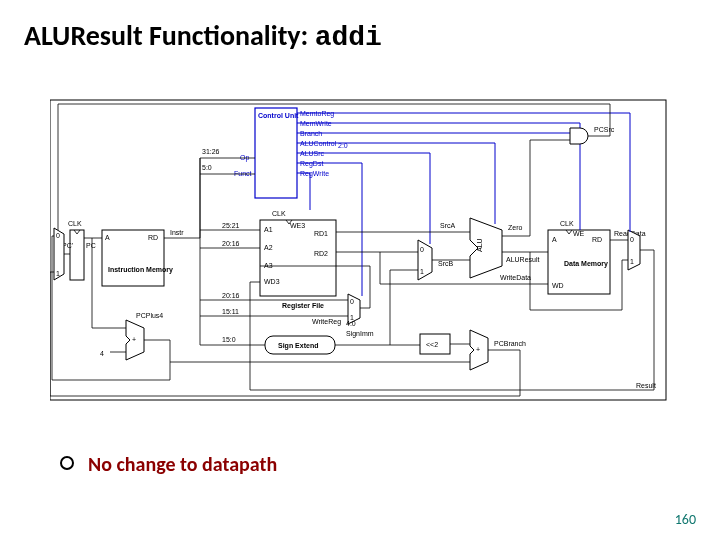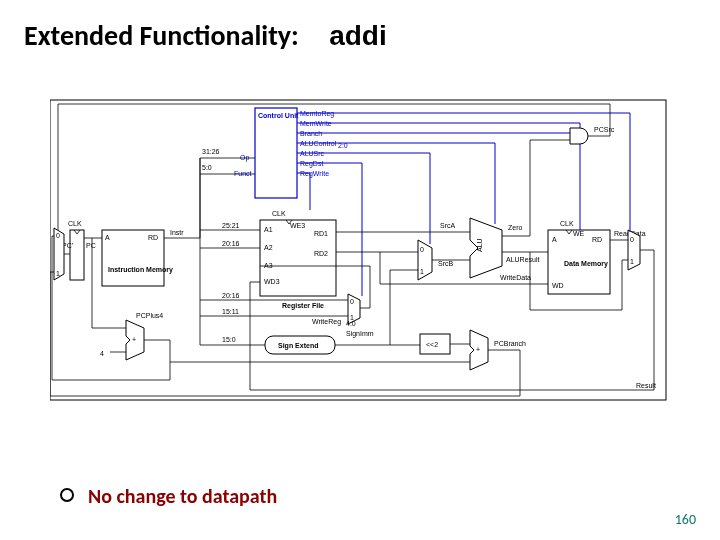--- a/index.html
+++ b/index.html
@@ -13,42 +13,40 @@
   }
   .title {
     position: absolute;
     top: 18px;
     left: 24px;
     font-size: 28px;
     font-weight: bold;
     color: #000;
   }
   .title .mono {
-    font-family: Liberation Sans, sans-serif;
-    margin-left: 24px;
+    font-family: Liberation Mono, monospace;
   }
   .diagram {
     position: absolute;
     top: 80px;
     left: 50px;
     width: 620px;
     height: 340px;
   }
   .diagram svg {
     width: 100%;
     height: 100%;
   }
   .bullet {
     position: absolute;
     top: 452px;
     left: 60px;
     font-size: 20px;
     font-weight: bold;
     color: #8b0000;
-    margin-top: 32px;
   }
   .bullet .circ {
     display: inline-block;
     width: 10px;
     height: 10px;
     border: 2px solid #000;
     border-radius: 50%;
     margin-right: 14px;
     vertical-align: 1px;
   }
@@ -64,21 +62,21 @@
   .lblb { font-size: 7px; fill: #00c; }
   .box { fill: #fff; stroke: #000; stroke-width: 1; }
   .boxb { fill: #fff; stroke: #00c; stroke-width: 1.2; }
   .wire { stroke: #000; stroke-width: 0.8; fill: none; }
   .wireb { stroke: #00c; stroke-width: 1; fill: none; }
 </style>
 </head>
 <body>
 
 <div class="title">
-  <span>Extended Functionality: </span><span class="mono">addi</span>
+  <span>ALUResult Functionality: </span><span class="mono">addi</span>
 </div>
 
 <div class="diagram">
 <svg viewBox="0 0 620 340">
 
   <rect x="0" y="20" width="616" height="300" class="box" fill="none"></rect>
 
   <rect x="20" y="150" width="14" height="50" class="box"></rect>
   <text x="12" y="168" class="lbl">PC'</text>
   <text x="36" y="168" class="lbl">PC</text>

